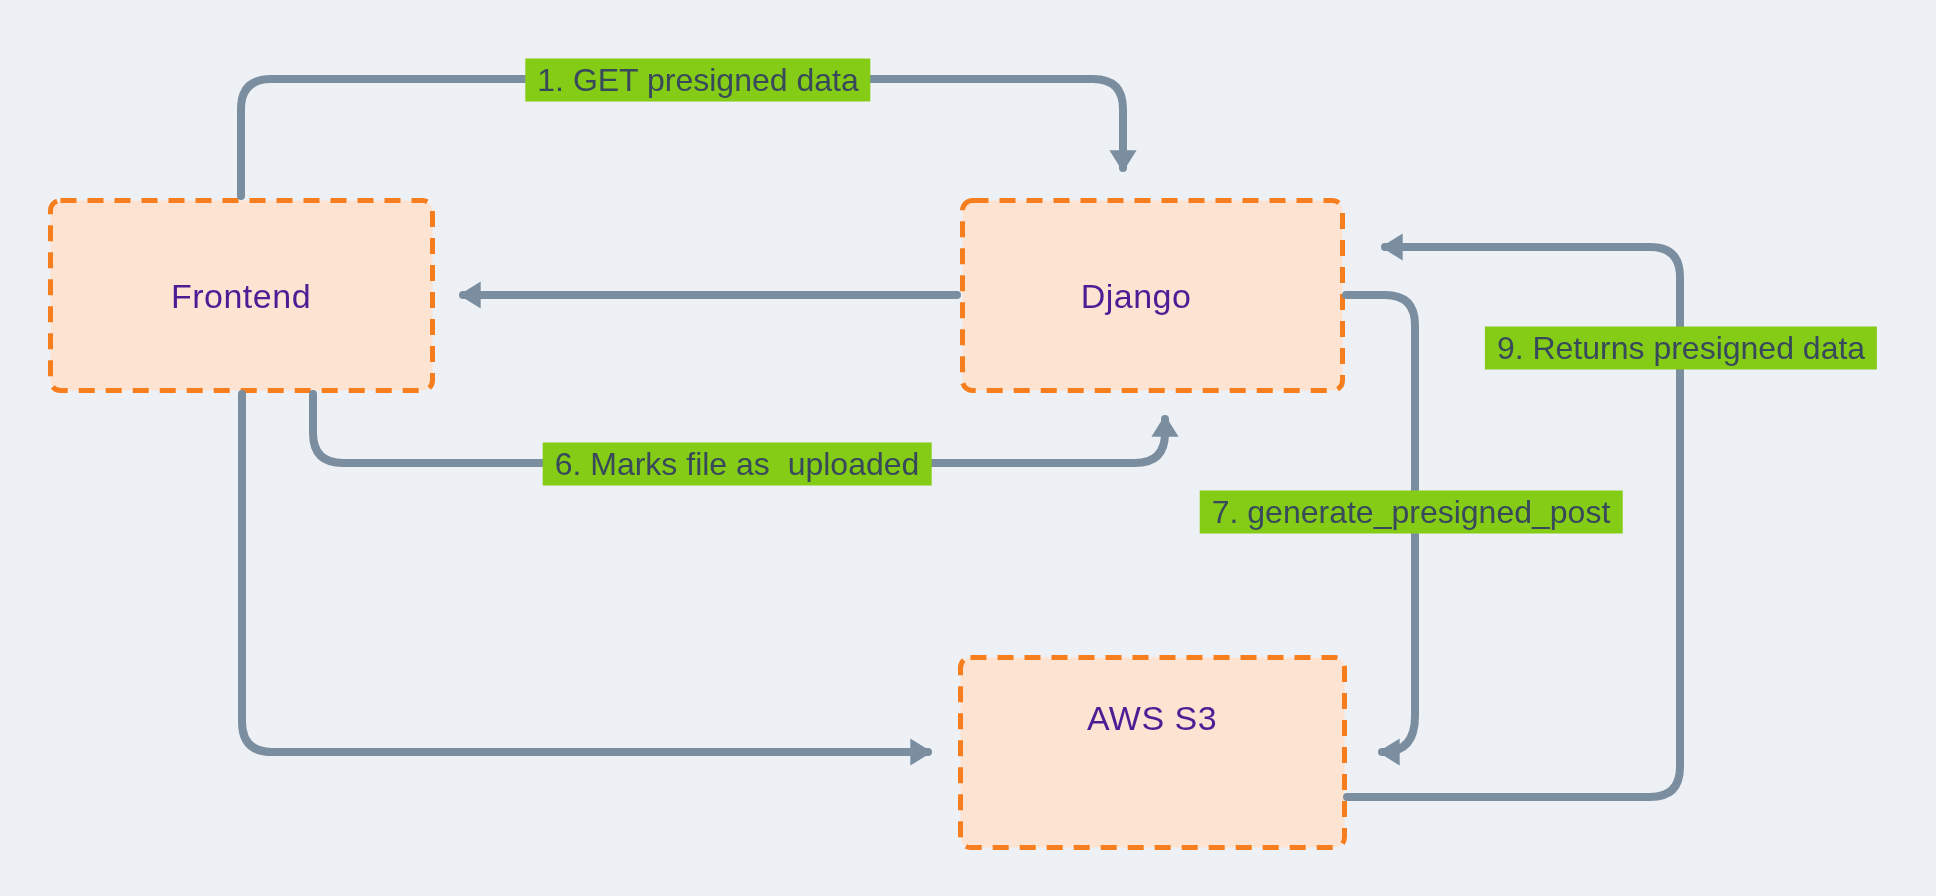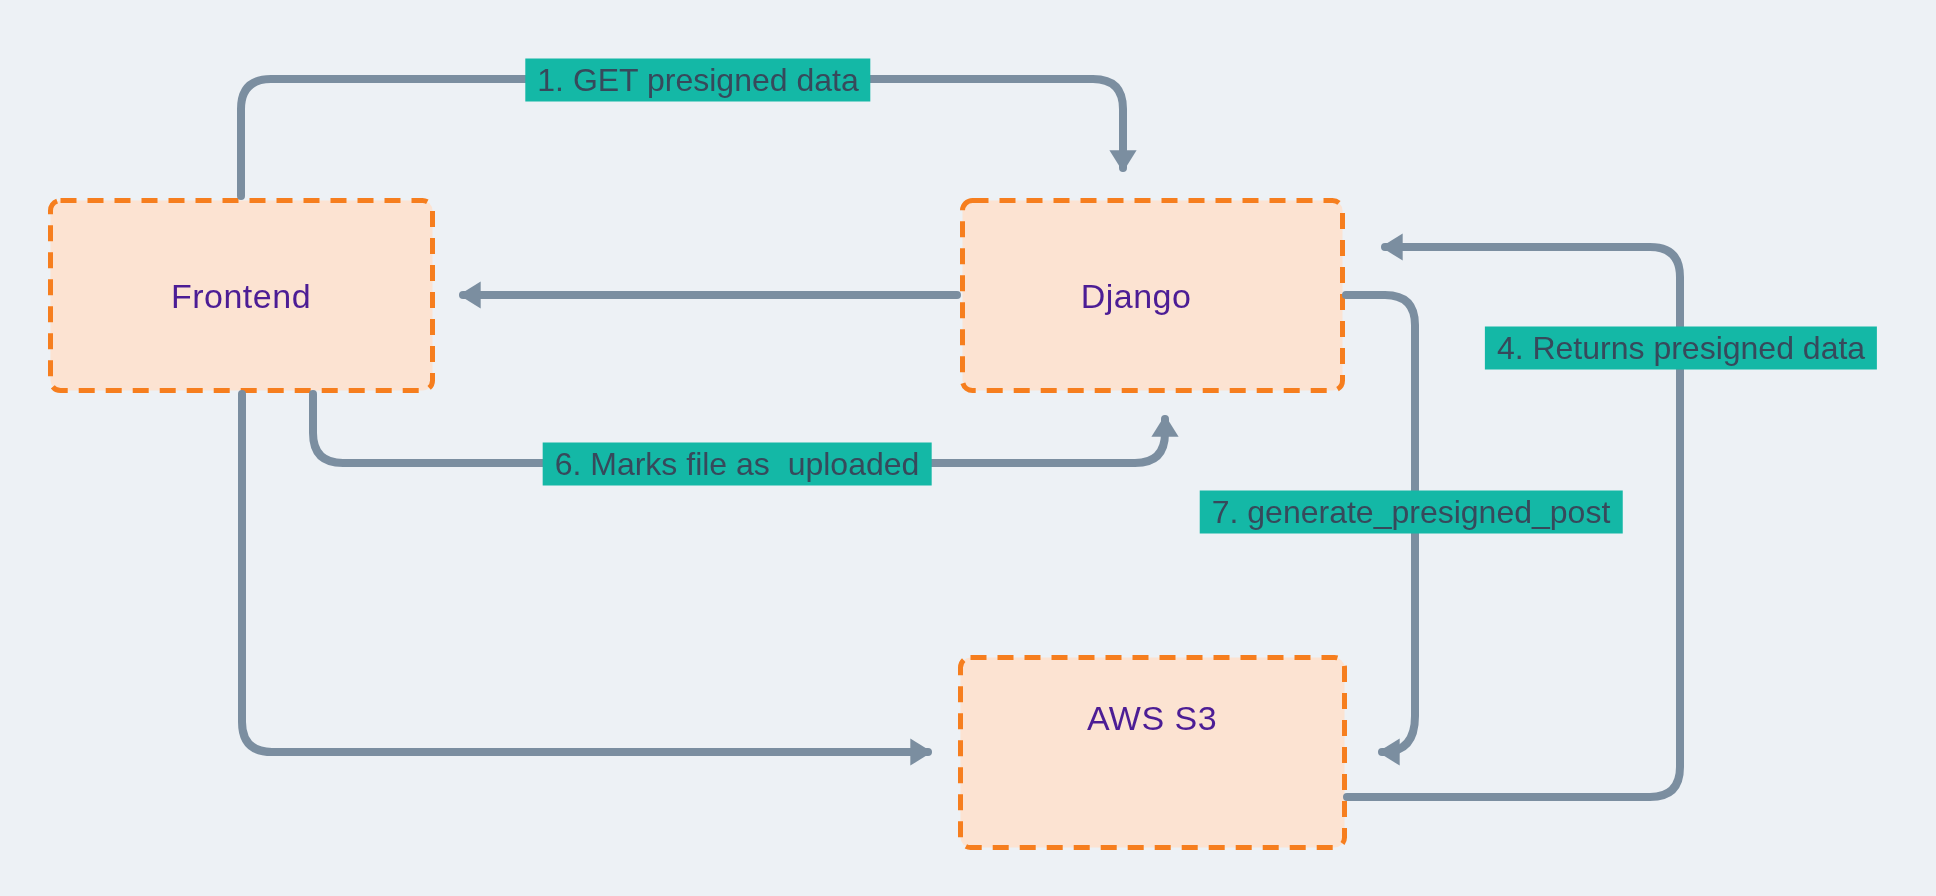--- a/index.html
+++ b/index.html
@@ -23,21 +23,21 @@
     font-size: 34px;
     color: #4c1d95;
     letter-spacing: 0.5px;
     white-space: pre;
   }
   .edge-label {
     position: absolute;
     transform: translate(-50%, -50%);
     font-size: 32px;
     color: #37495b;
-    background: #14b8a6;
+    background: #84cc16;
     padding: 3px 12px;
     white-space: pre;
     letter-spacing: 0px;
   }
 </style>
 </head>
 <body>
 
 <div id="stage">
 
@@ -64,16 +64,16 @@
 
     <path d="M 313 394 L 313 433 Q 313 463 343 463 L 1135 463 Q 1165 463 1165 433 L 1165 419" fill="none" stroke="#7b8ea0" stroke-width="8" stroke-linecap="round" marker-end="url(#arrowhead)"></path>
   </svg>
 
   <div class="node-label" style="left:241px; top:296px;">Frontend</div>
   <div class="node-label" style="left:1136px; top:296px;">Django</div>
   <div class="node-label" style="left:1152px; top:718px;">AWS S3</div>
 
   <div class="edge-label" style="left:698px; top:80px;">1. GET presigned data</div>
   <div class="edge-label" style="left:1411px; top:512px;">7. generate_presigned_post</div>
-  <div class="edge-label" style="left:1681px; top:348px;">4. Returns presigned data</div>
+  <div class="edge-label" style="left:1681px; top:348px;">9. Returns presigned data</div>
   <div class="edge-label" style="left:737px; top:464px;">6. Marks file as  uploaded</div>
 
 </div>
 
 </body></html>

